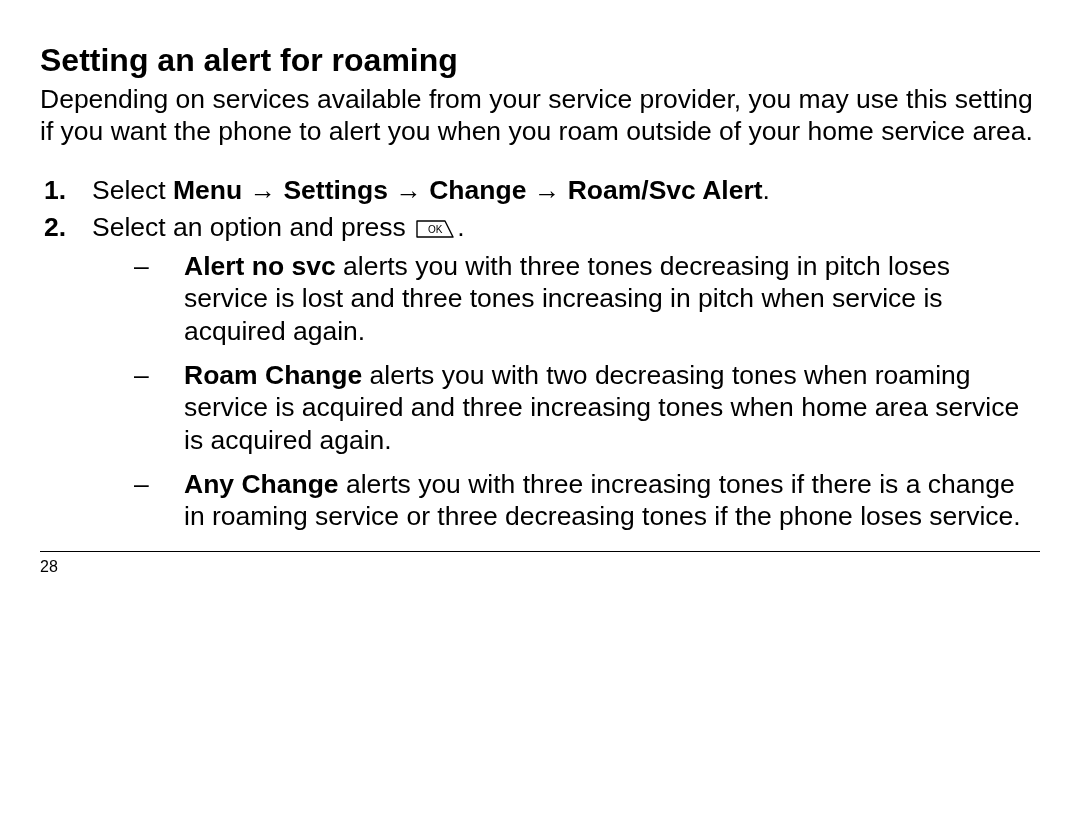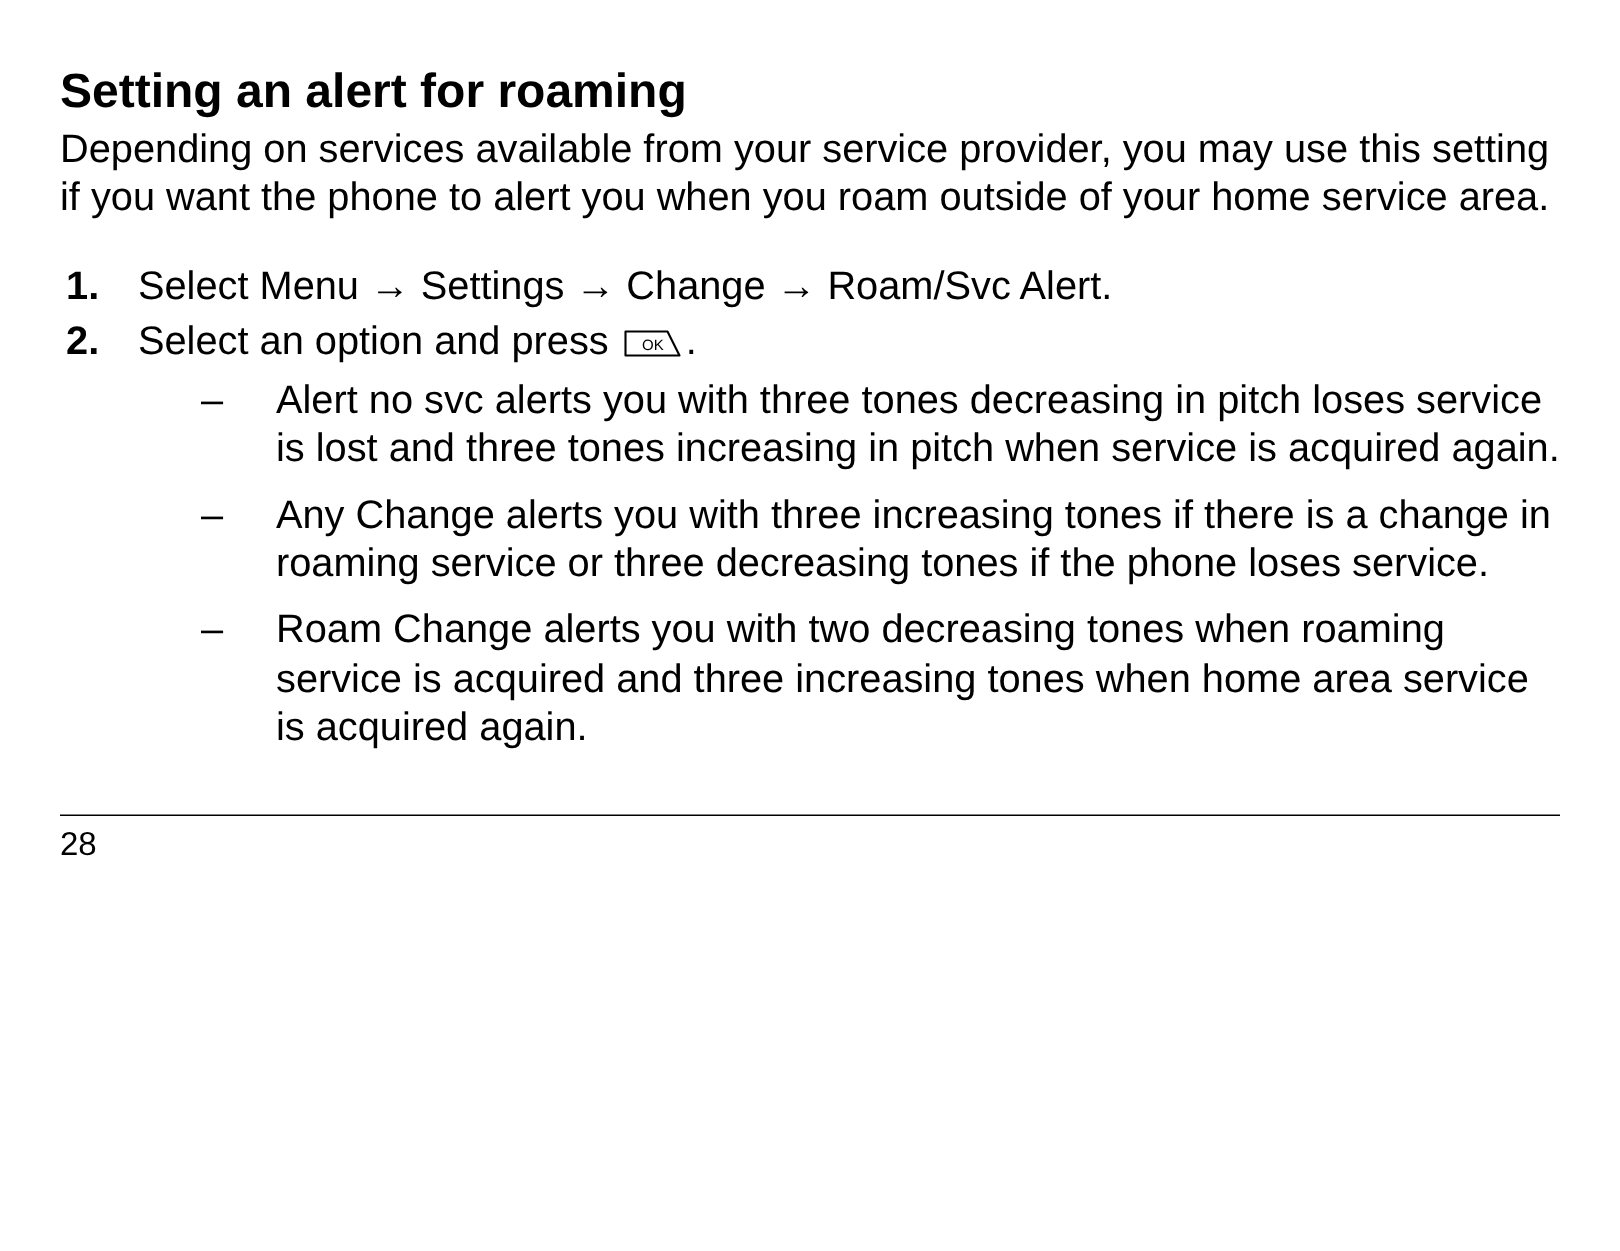--- a/index.html
+++ b/index.html
@@ -42,21 +42,21 @@
     padding-left: 52px;
     position: relative;
     margin-bottom: 4px;
   }
   ol.steps > li::before {
     content: counter(step) ".";
     position: absolute;
     left: 4px;
     font-weight: 700;
   }
-  .bold { font-weight: 400; margin-top: 48px; }
+  .bold { font-weight: 700; margin-top: 48px; }
   .arrow {
     font-family: Arial, sans-serif;
   }
   ul.sublist {
     list-style: none;
     margin: 6px 0 0 0;
     padding-left: 42px;
   }
   ul.sublist > li {
     font-size: 26.5px;
@@ -83,22 +83,23 @@
   .footer {
     position: absolute;
     left: 40px;
     right: 40px;
     bottom: 38px;
   }
   .footer-line {
     border-top: 1.5px solid #000;
     padding-top: 6px;
     display: flex;
-    justify-content: space-between;
-    font-size: 22px;
+    justify-content: center;
+    font-size: 16px;
+    flex-direction: column;
   }
 </style>
 </head>
 <body>
 
 <div class="page">
 
   <h2 class="heading">Setting an alert for roaming</h2>
 
   <p class="intro">Depending on services available from your service provider, you may use this setting if you want the phone to alert you when you roam outside of your home service area.</p>
@@ -113,24 +114,24 @@
           <path d="M2 2 L30 2 L38 18 L2 18 Z" fill="none" stroke="#000" stroke-width="1.4" stroke-linejoin="round"></path>
           <text x="13" y="14" font-size="10" font-family="Arial" fill="#000">OK</text>
         </svg>
       </span><span>.</span>
 
       <ul class="sublist">
         <li>
           <span class="bold">Alert no svc</span><span> alerts you with three tones decreasing in pitch loses service is lost and three tones increasing in pitch when service is acquired again.</span>
         </li>
         <li>
-          <span class="bold">Any Change</span><span> alerts you with three increasing tones if there is a change in roaming service or three decreasing tones if the phone loses service.</span>
+          <span class="bold">Roam Change</span><span> alerts you with two decreasing tones when roaming service is acquired and three increasing tones when home area service is acquired again.</span>
         </li>
         <li>
-          <span class="bold">Roam Change</span><span> alerts you with two decreasing tones when roaming service is acquired and three increasing tones when home area service is acquired again.</span>
+          <span class="bold">Any Change</span><span> alerts you with three increasing tones if there is a change in roaming service or three decreasing tones if the phone loses service.</span>
         </li>
       </ul>
     </li>
   </ol>
 
   <div class="footer">
     <div class="footer-line">
       <span>28</span>
     </div>
   </div>

